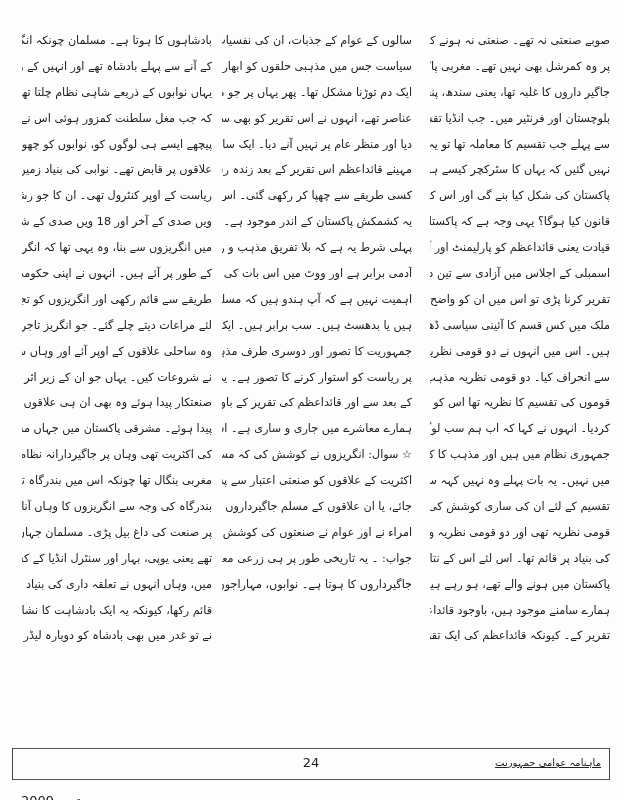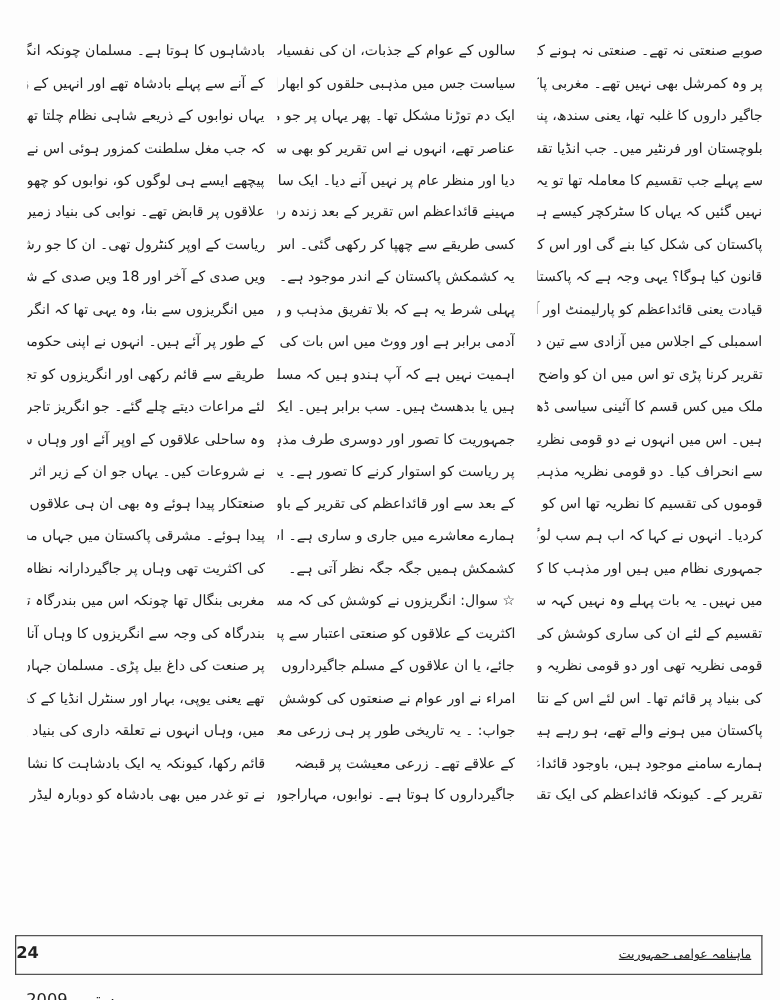--- a/index.html
+++ b/index.html
@@ -8,21 +8,21 @@
   .page { position:absolute; left:0; top:0; width:624px; height:800px; background:#fdfdfd; }
   .col { position:absolute; top:28px; direction:rtl; text-align:justify; }
   .col .line { height:25.9px; line-height:25.9px; font-size:11.2px; white-space:nowrap;
                overflow:hidden; text-align:right; }
   #col-right { left:430px; width:180px; }
   #col-middle { left:222px; width:190px; }
   #col-left { left:22px; width:190px; }
   .footer-box { position:absolute; left:12px; top:748px; width:596px; height:30px;
                 border:1px solid #555; border-left:1.5px solid #444; border-right:1.5px solid #444; }
   .footer-date { position:absolute; left:8px; top:5px; font-size:13px; direction:rtl; unicode-bidi:plaintext;margin-top:39px; }
-  .footer-page { position:absolute; left:0; width:596px; top:6px; font-size:13px; font-weight:bold; }
+  .footer-page { position:absolute; left:0; width:596px; top:6px; text-align:center; font-size:13px; font-weight:normal; }
   .footer-title { position:absolute; right:8px; top:8px; font-size:10px; direction:rtl;text-decoration:underline; }
 </style>
 </head>
 <body>
 
 <div class="page">
   <div class="col" id="col-right">
       <div class="line">صوبے صنعتی نہ تھے۔ صنعتی نہ ہونے کے نتیجے کے طور</div>
       <div class="line">پر وہ کمرشل بھی نہیں تھے۔ مغربی پاکستان میں تو</div>
       <div class="line">جاگیر داروں کا غلبہ تھا، یعنی سندھ، پنجاب،</div>
@@ -58,27 +58,25 @@
       <div class="line">کسی طریقے سے چھپا کر رکھی گئی۔ اس وقت سے</div>
       <div class="line">یہ کشمکش پاکستان کے اندر موجود ہے۔ جمہوریت کی</div>
       <div class="line">پہلی شرط یہ ہے کہ بلا تفریق مذہب و رنگ و نسل ہر</div>
       <div class="line">آدمی برابر ہے اور ووٹ میں اس بات کی کوئی</div>
       <div class="line">اہمیت نہیں ہے کہ آپ ہندو ہیں کہ مسلمان، عیسائی</div>
       <div class="line">ہیں یا بدھسٹ ہیں۔ سب برابر ہیں۔ ایک طرف</div>
       <div class="line">جمہوریت کا تصور اور دوسری طرف مذہبی بنیادوں</div>
       <div class="line">پر ریاست کو استوار کرنے کا تصور ہے۔ یہ آزادی</div>
       <div class="line">کے بعد سے اور قائداعظم کی تقریر کے باوجود</div>
       <div class="line">ہمارے معاشرے میں جاری و ساری ہے۔ اس کی</div>
-      <div class="line">کشمکش ہمیں جگہ جگہ نظر آتی ہے۔</div>
       <div class="line">☆ سوال: انگریزوں نے کوشش کی کہ مسلم</div>
       <div class="line">اکثریت کے علاقوں کو صنعتی اعتبار سے پسماندہ رکھا</div>
       <div class="line">جائے، یا ان علاقوں کے مسلم جاگیرداروں نے،</div>
       <div class="line">امراء نے اور عوام نے صنعتوں کی کوشش نہیں کی؟</div>
       <div class="line">جواب: ۔ یہ تاریخی طور پر ہی زرعی معیشت</div>
-      <div class="line">کے علاقے تھے۔ زرعی معیشت پر قبضہ</div>
       <div class="line">جاگیرداروں کا ہوتا ہے۔ نوابوں، مہاراجوں اور</div>
     </div>
   <div class="col" id="col-left">
       <div class="line">بادشاہوں کا ہوتا ہے۔ مسلمان چونکہ انگریزوں</div>
       <div class="line">کے آنے سے پہلے بادشاہ تھے اور انہیں کے زیر اثر</div>
       <div class="line">یہاں نوابوں کے ذریعے شاہی نظام چلتا تھا۔ حتیٰ</div>
       <div class="line">کہ جب مغل سلطنت کمزور ہوئی اس نے اپنے</div>
       <div class="line">پیچھے ایسے ہی لوگوں کو، نوابوں کو چھوڑا جو اپنے اپنے</div>
       <div class="line">علاقوں پر قابض تھے۔ نوابی کی بنیاد زمین اور</div>
       <div class="line">ریاست کے اوپر کنٹرول تھی۔ ان کا جو رشتہ 17</div>

